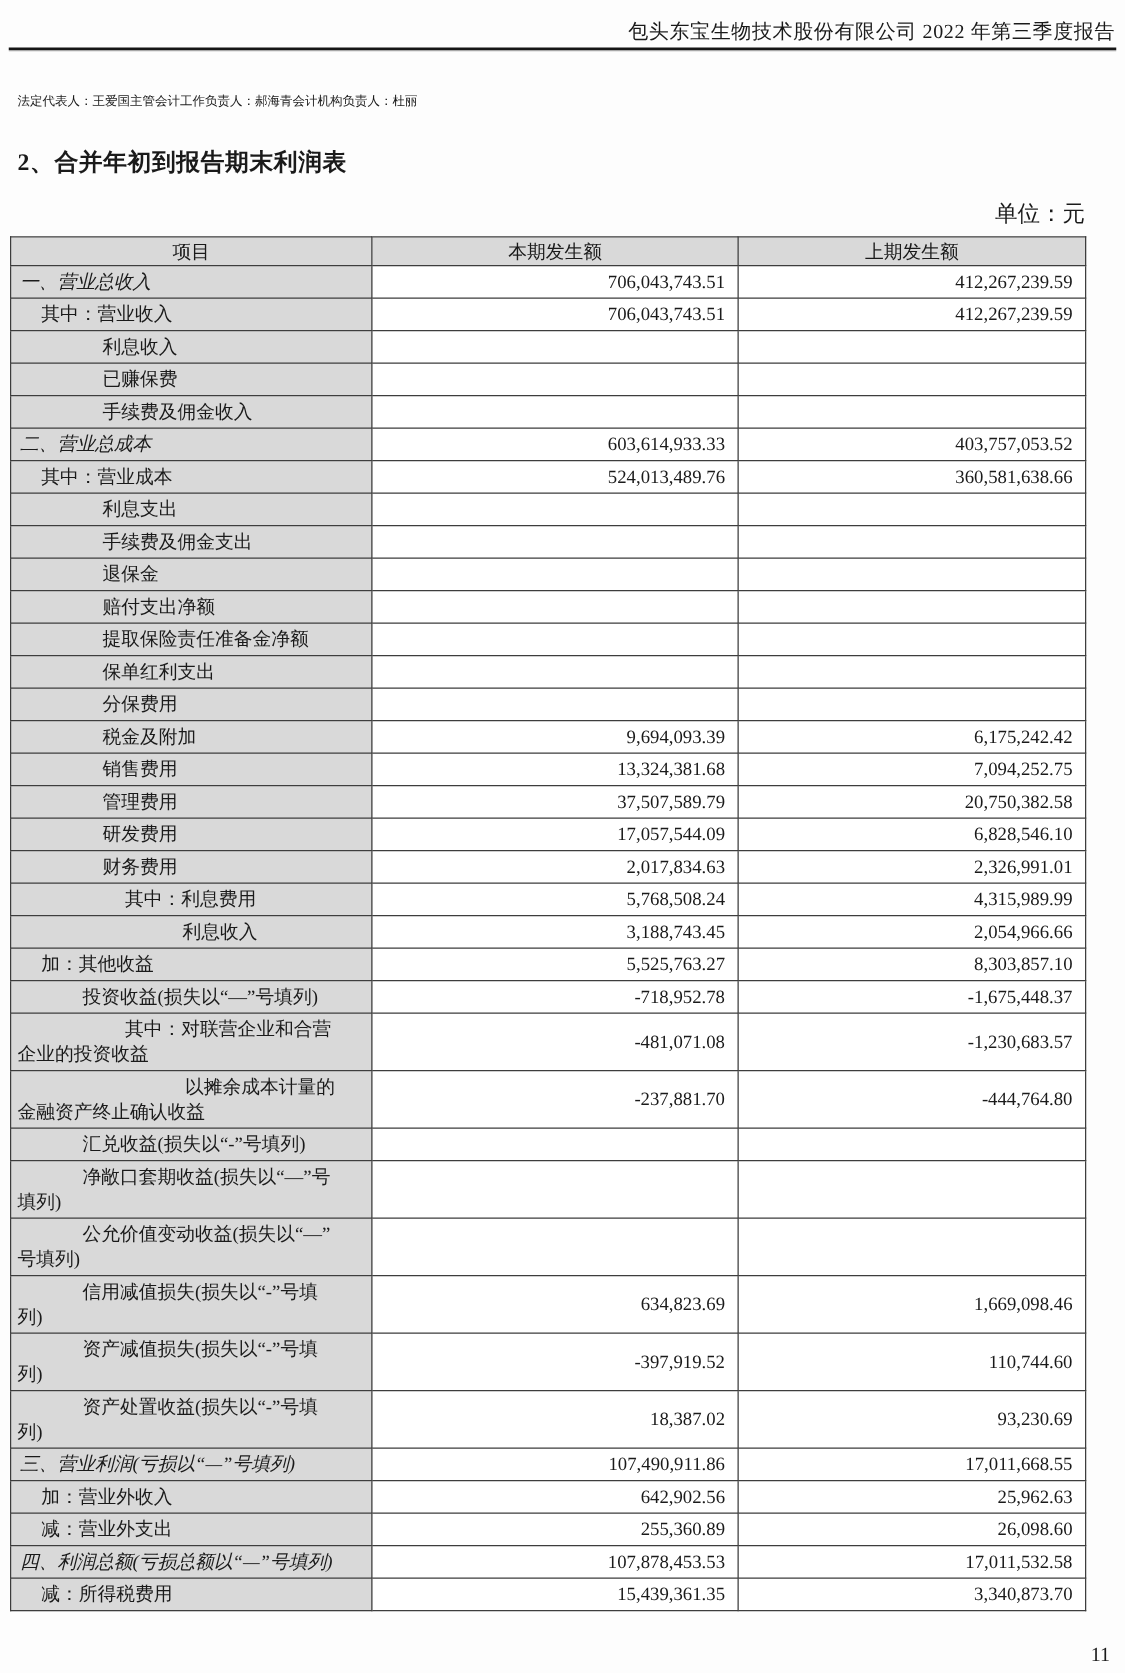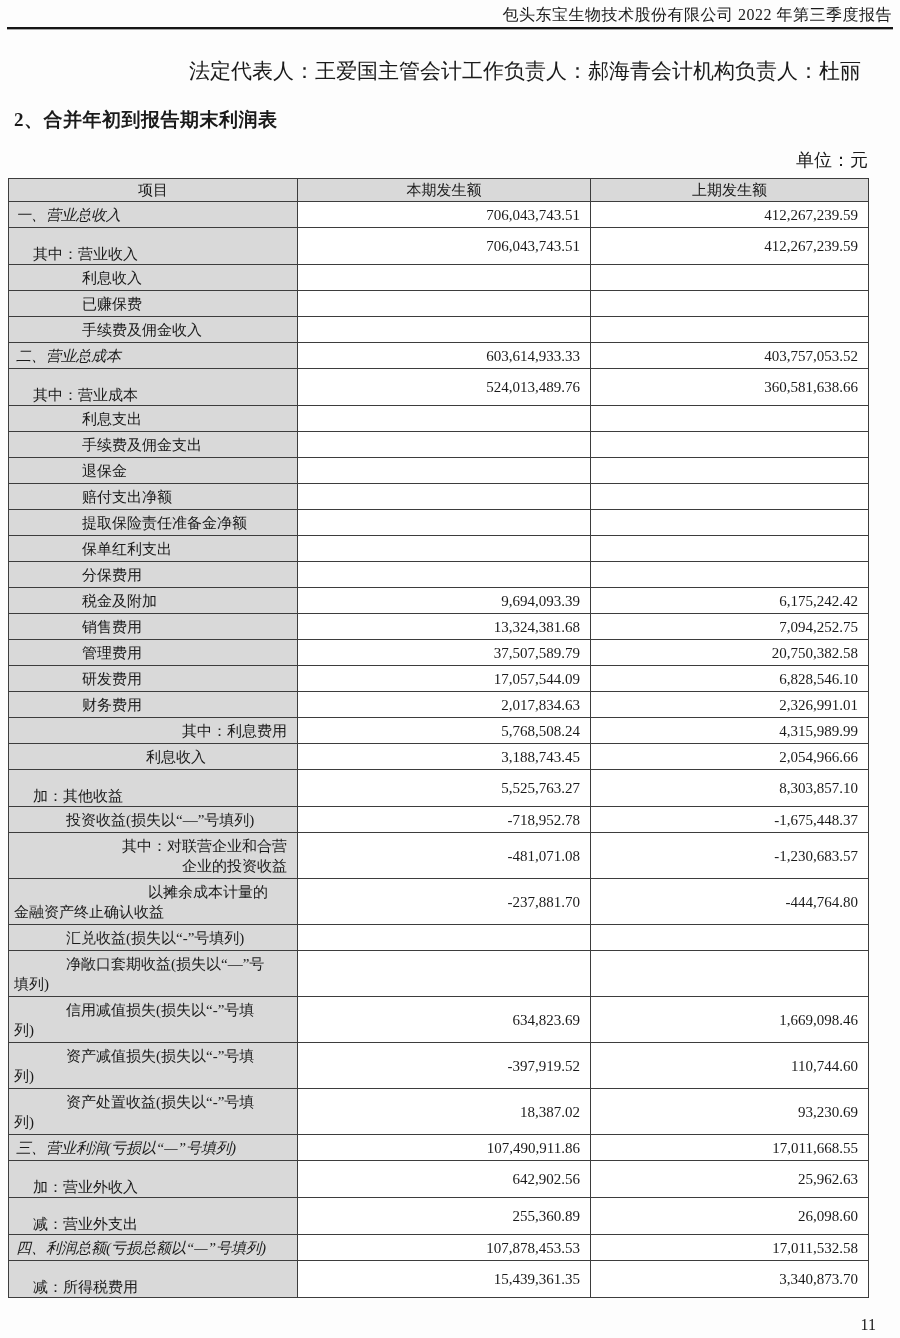--- a/index.html
+++ b/index.html
@@ -11,37 +11,37 @@
   html,body{margin:0;padding:0;}
   body{
     width:900px;height:1338px;
     background:#fdfdfd;
     color:var(--text,#1a1a1a);
     font-family:"Liberation Serif","DejaVu Serif",serif;
   }
   .page{position:relative;width:900px;height:1338px;overflow:hidden;}
 
   .report-title{
-    padding:5px 8px 0 0;
+    padding:16px 8px 0 0;
     text-align:right;
     font-size:16px;
     line-height:20px;
     letter-spacing:0.5px;
   }
   .header-rule{
     margin:2px 7px 0 7px;
     height:1px;
     border-top:2px solid #161616;
     border-bottom:1px solid #a8a8a8;
   }
   .signatories{
     display:flex;
-    justify-content:flex-end;
+    justify-content:flex-start;
     margin:31px 39px 0 14px;
-    font-size:21px;
+    font-size:10px;
     line-height:20px;
   }
   .section-title{
     margin:26px 0 16px 14px;
     font-size:19px;
     font-weight:bold;
     letter-spacing:0.5px;
     line-height:26px;
   }
   .unit-label{
@@ -79,31 +79,31 @@
   }
   td.cell-num{
     background:#ffffff;
     padding:0 10px 0 4px;
     text-align:right;
   }
   tr.sgl td{height:26px;}
   tr.dbl td{height:46px;}
   .label-text{white-space:pre-line;}
   .ind0{text-indent:2px;font-style:italic;}
-  .ind1{text-indent:19px;margin-top:16px;}
+  .ind1{text-indent:19px;}
   .ind2{text-indent:52px;}
   .ind3{text-indent:68px;}
-  .ind4{text-indent:86px;text-align:right;}
+  .ind4{text-indent:86px;}
   .ind5{text-indent:132px;}
   .ind6{text-indent:134px;}
 
   .page-number{
     position:absolute;
     top:1316px;
-    right:24px;
+    right:12px;
     font-size:16px;
   }
 </style>
 </head>
 <body>
 
 <div class="page">
 
   <div class="report-title">包头东宝生物技术股份有限公司 2022 年第三季度报告</div>
 
@@ -320,20 +320,28 @@
         <tr class="dbl">
     <td class="cell-label">
       <div class="label-text ind2">净敞口套期收益(损失以“—”号
 填列)</div>
     </td>
     <td class="cell-num"></td>
     <td class="cell-num"></td>
   </tr>
         <tr class="dbl">
     <td class="cell-label">
+      <div class="label-text ind2">公允价值变动收益(损失以“—”
+号填列)</div>
+    </td>
+    <td class="cell-num"></td>
+    <td class="cell-num"></td>
+  </tr>
+        <tr class="dbl">
+    <td class="cell-label">
       <div class="label-text ind2">信用减值损失(损失以“-”号填
 列)</div>
     </td>
     <td class="cell-num">634,823.69</td>
     <td class="cell-num">1,669,098.46</td>
   </tr>
         <tr class="dbl">
     <td class="cell-label">
       <div class="label-text ind2">资产减值损失(损失以“-”号填
 列)</div>

